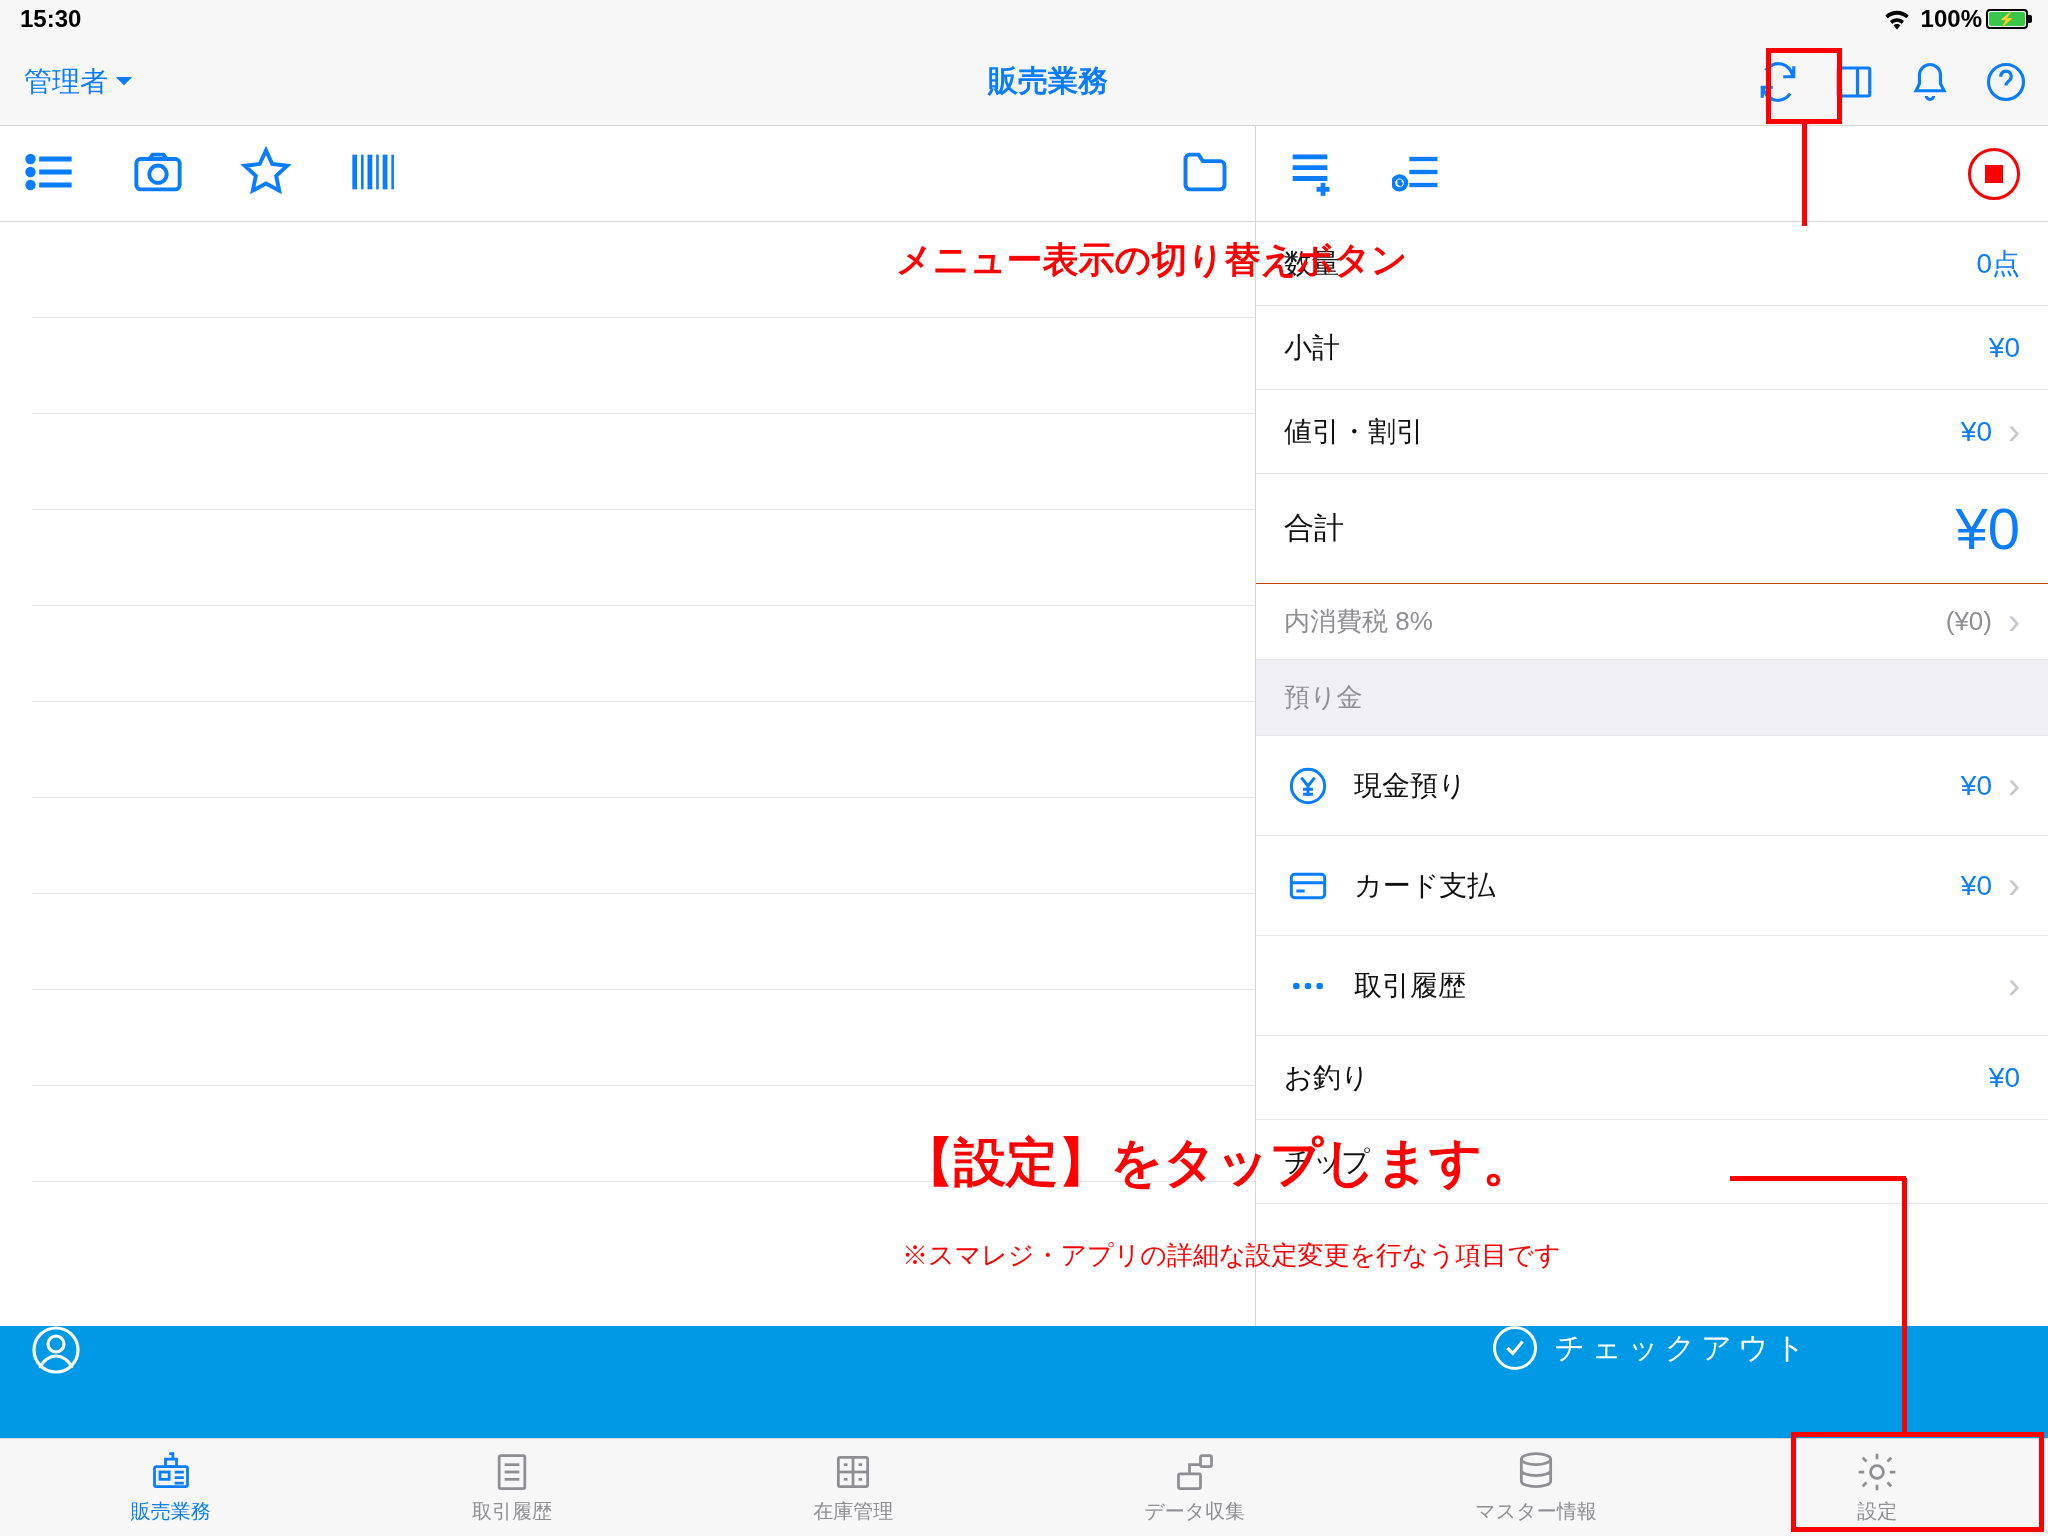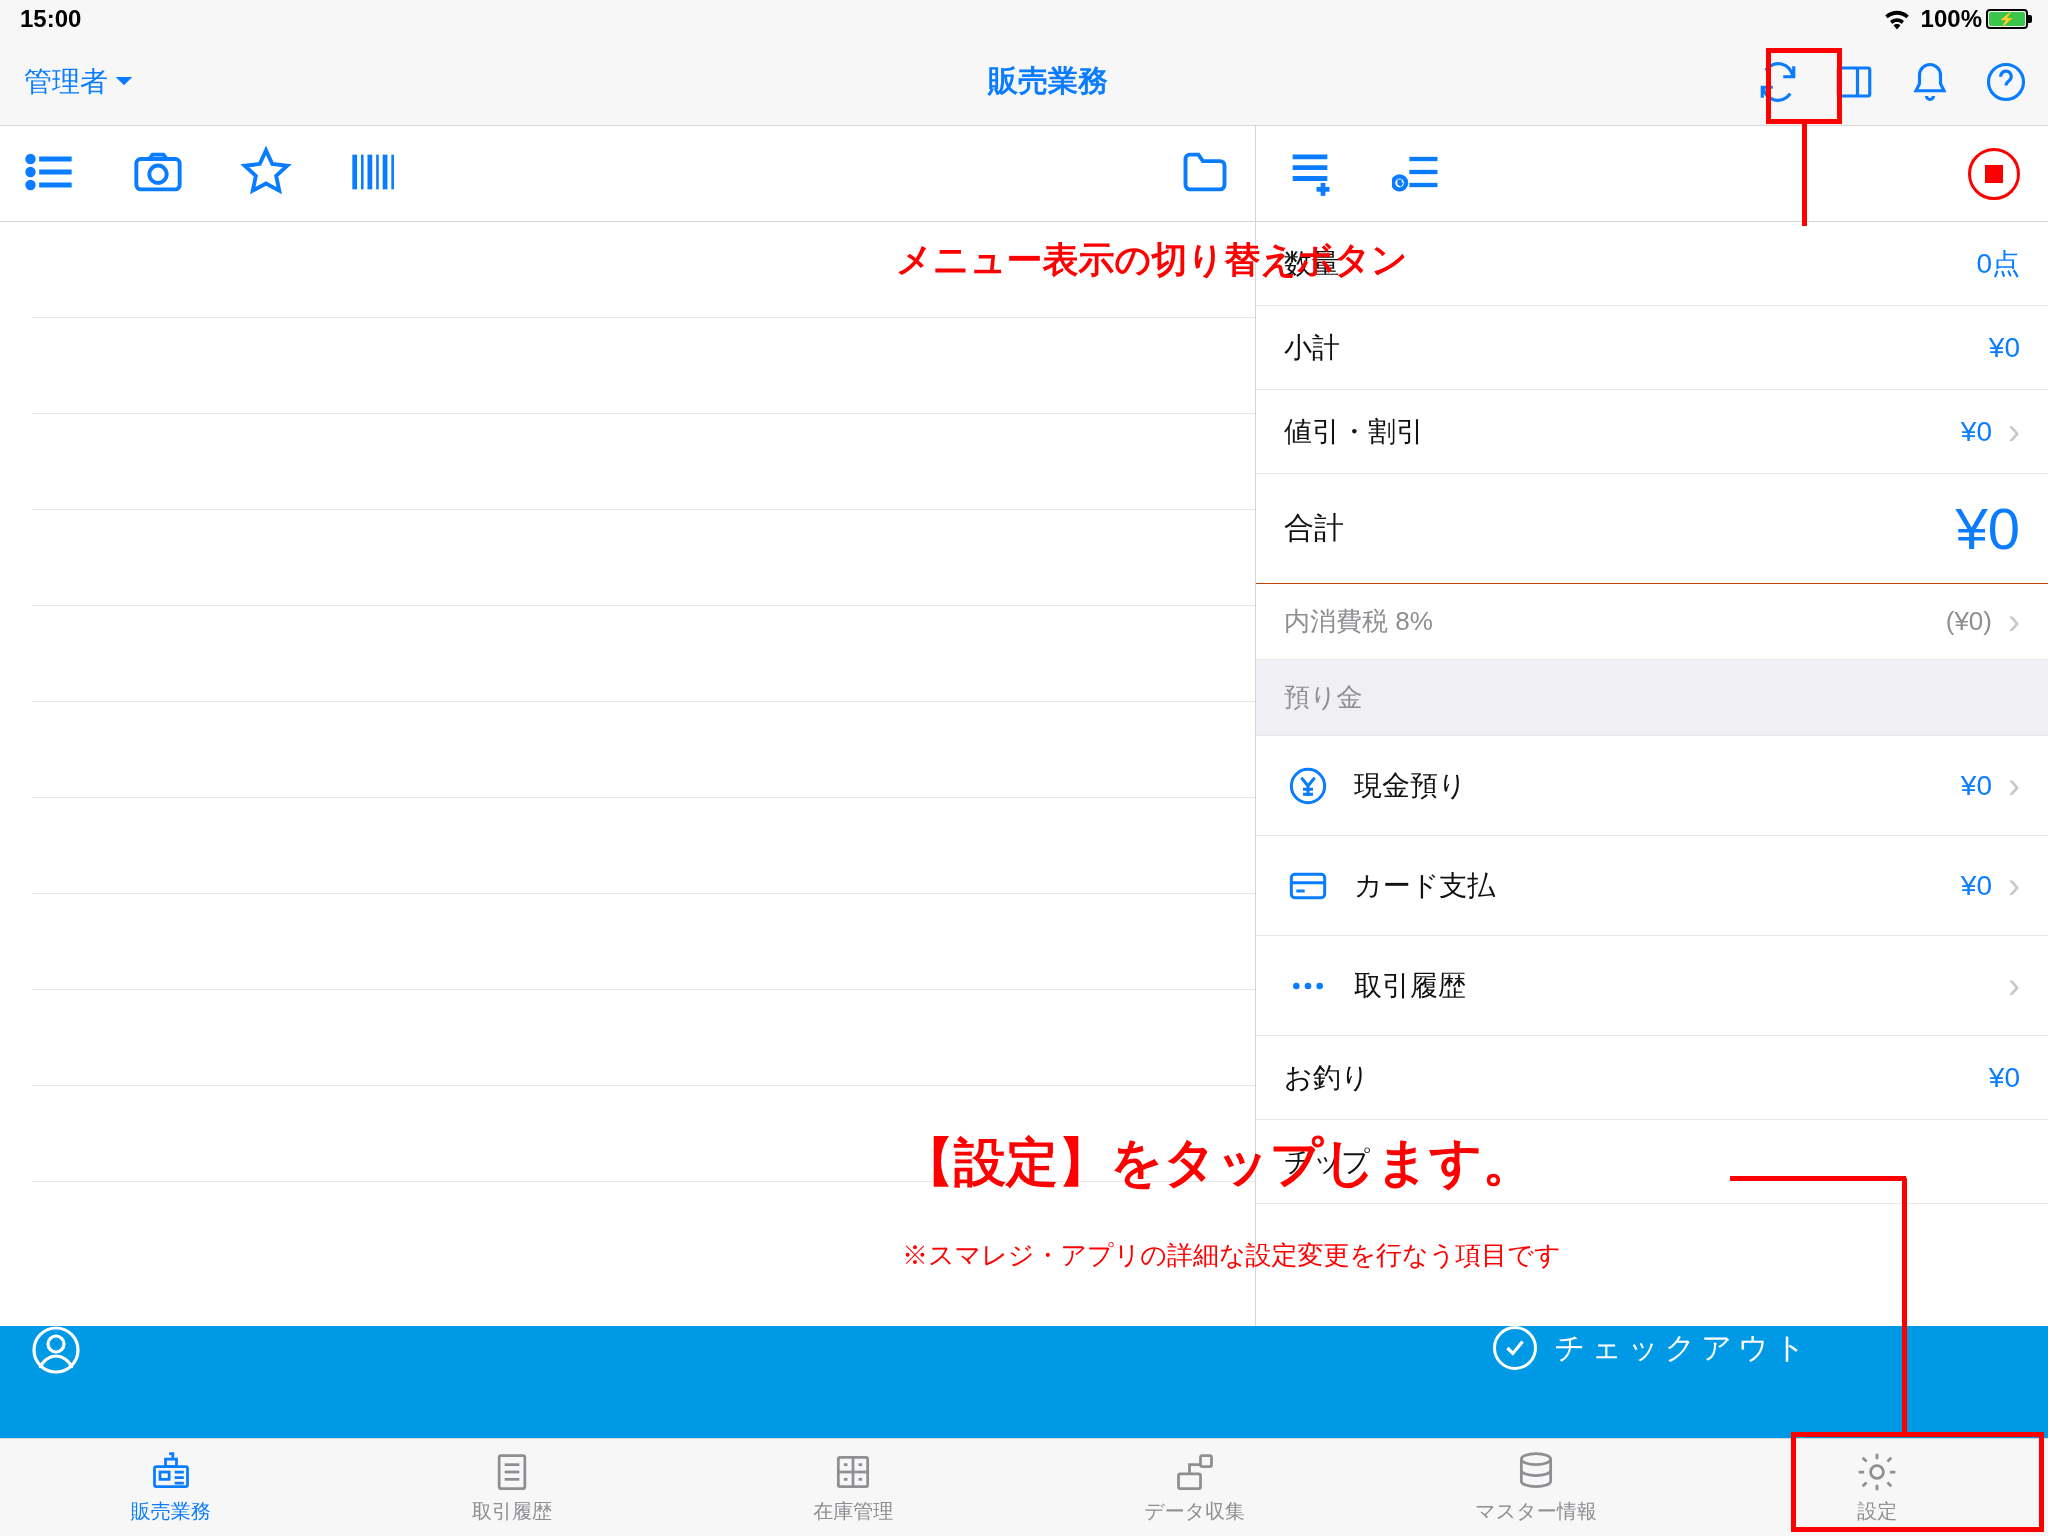--- a/index.html
+++ b/index.html
@@ -65,21 +65,21 @@
 
 
 .anno-text { color: #ff0000; position: absolute; font-weight: 700; }
 .anno-sub { color: #ff0000; position: absolute; font-size: 26px; }
 .anno-line { position: absolute; background: #ff0000; }
 </style>
 </head>
 <body>
 
 <div class="status-bar">
-  <span>15:00</span>
+  <span>15:30</span>
   <div class="status-right">
     <svg width="28" height="22" viewBox="0 0 24 18">
         <path fill="#000" d="M12 18l-3-3.6c1.7-1.6 4.3-1.6 6 0L12 18zm-6-7.2c3.3-3.2 8.7-3.2 12 0l-2 2.4c-2.2-2.1-5.8-2.1-8 0l-2-2.4zM2 6c5.5-5.3 14.5-5.3 20 0l-2 2.4C15.6 4.2 8.4 4.2 4 8.4L2 6z"></path>
       </svg>
     <div class="battery">
       <span>100%</span>
       <div class="battery-icon">
           <div class="battery-fill"></div>
           <span class="battery-bolt">⚡</span>
         </div>

